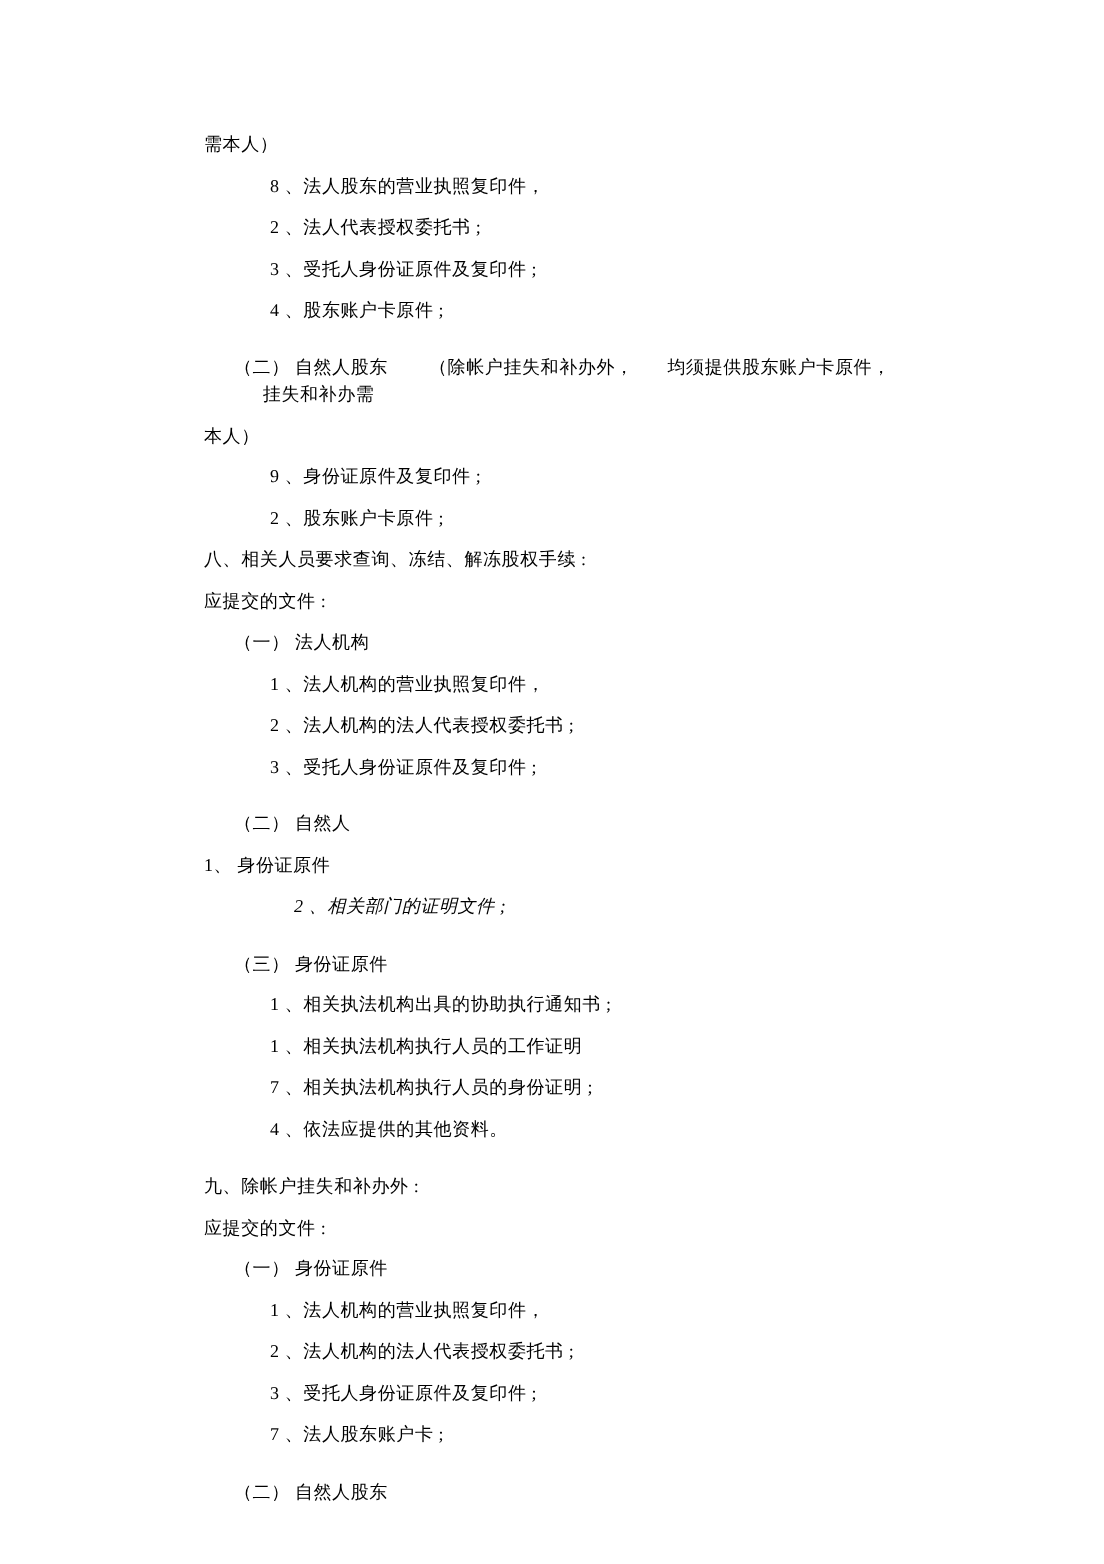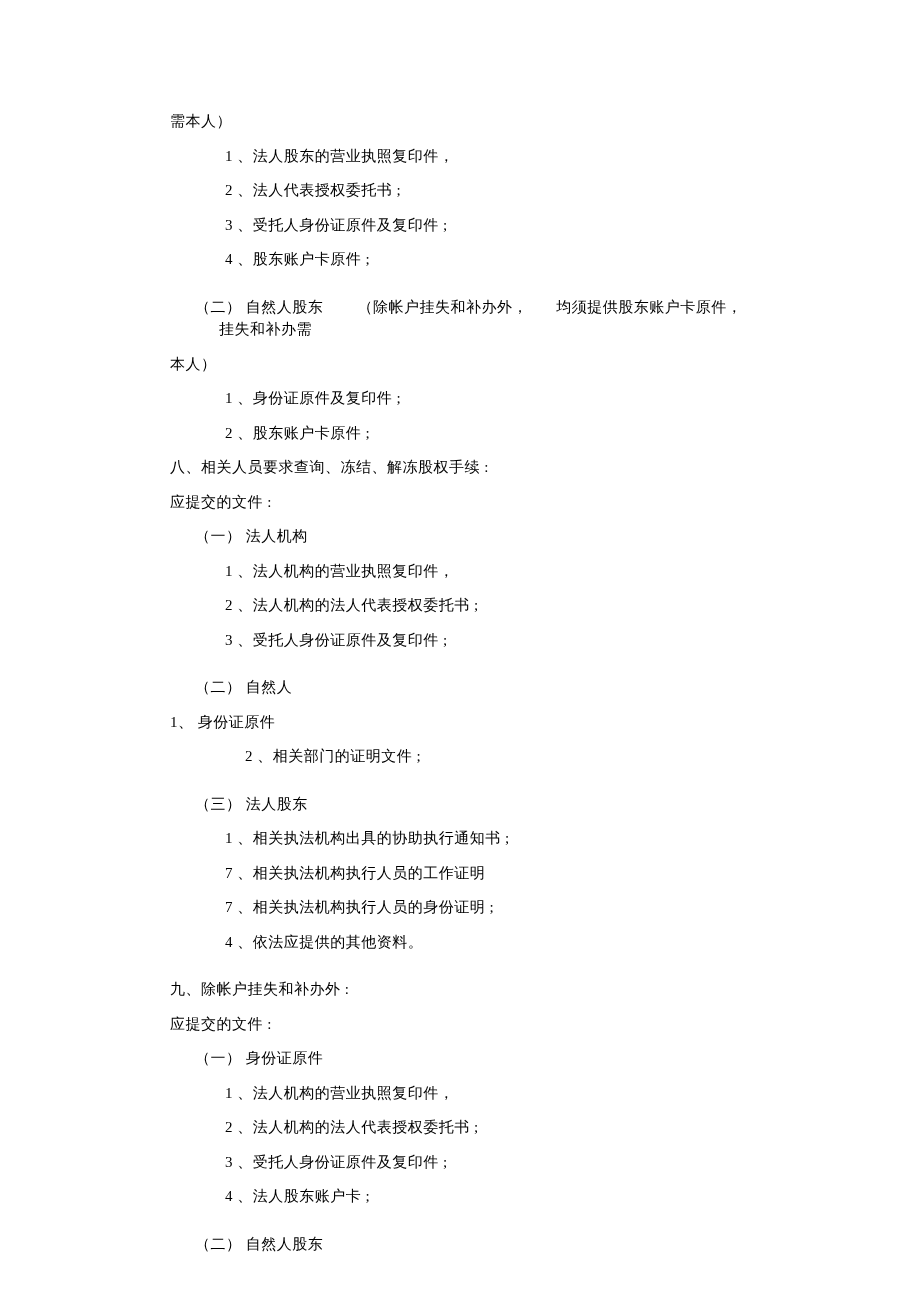--- a/index.html
+++ b/index.html
@@ -22,74 +22,75 @@
       margin-left: 40px;
     }
     .indent-1 {
       padding-left: 25px;
     }
     .indent-2 {
       padding-left: 55px;
     }
     .indent-3 {
       padding-left: 75px;
+      font-style: italic;
     }
     .section-gap {
       margin-top: 25px;
     }
     .spaced-text span.seg {
       display: inline-block;
     }
     .seg-gap-sm {
       margin-left: 30px;
     }
     .seg-gap-md {
       margin-left: 24px;
     }
   </style>
 </head>
 <body>
 
 <div class="line">需本人）</div>
 
-<div class="line indent-2">1 、法人股东的营业执照复印件，</div>
+<div class="line indent-2">8 、法人股东的营业执照复印件，</div>
 <div class="line indent-2">2 、法人代表授权委托书 ;</div>
 <div class="line indent-2">3 、受托人身份证原件及复印件 ;</div>
 <div class="line indent-2">4 、股东账户卡原件 ;</div>
 
 <div class="line indent-1 section-gap spaced-text">
   <span class="seg">（二） 自然人股东</span>
   <span class="seg seg-gap-sm">（除帐户挂失和补办外，</span>
   <span class="seg seg-gap-md">均须提供股东账户卡原件，</span>
   <span class="seg seg-gap-md">挂失和补办需</span>
 </div>
 <div class="line">本人）</div>
-<div class="line indent-2">1 、身份证原件及复印件 ;</div>
+<div class="line indent-2">9 、身份证原件及复印件 ;</div>
 <div class="line indent-2">2 、股东账户卡原件 ;</div>
 
 <div class="line">八、相关人员要求查询、冻结、解冻股权手续 :</div>
 <div class="line">应提交的文件 :</div>
 
 <div class="line indent-1">（一）  法人机构</div>
 <div class="line indent-2">1 、法人机构的营业执照复印件，</div>
 <div class="line indent-2">2 、法人机构的法人代表授权委托书 ;</div>
 <div class="line indent-2">3 、受托人身份证原件及复印件 ;</div>
 
 <div class="line indent-1 section-gap">（二）  自然人</div>
 <div class="line">1、    身份证原件</div>
 <div class="line indent-3">2 、相关部门的证明文件 ;</div>
 
-<div class="line indent-1 section-gap">（三）  法人股东</div>
+<div class="line indent-1 section-gap">（三）  身份证原件</div>
 <div class="line indent-2">1 、相关执法机构出具的协助执行通知书 ;</div>
-<div class="line indent-2">7 、相关执法机构执行人员的工作证明</div>
+<div class="line indent-2">1 、相关执法机构执行人员的工作证明</div>
 <div class="line indent-2">7 、相关执法机构执行人员的身份证明 ;</div>
 <div class="line indent-2">4 、依法应提供的其他资料。</div>
 
 <div class="line section-gap">九、除帐户挂失和补办外 :</div>
 <div class="line">应提交的文件 :</div>
 
 <div class="line indent-1">（一）  身份证原件</div>
 <div class="line indent-2">1 、法人机构的营业执照复印件，</div>
 <div class="line indent-2">2 、法人机构的法人代表授权委托书 ;</div>
 <div class="line indent-2">3 、受托人身份证原件及复印件 ;</div>
-<div class="line indent-2">4 、法人股东账户卡 ;</div>
+<div class="line indent-2">7 、法人股东账户卡 ;</div>
 
 <div class="line indent-1 section-gap">（二） 自然人股东</div>
 
 </body></html>

